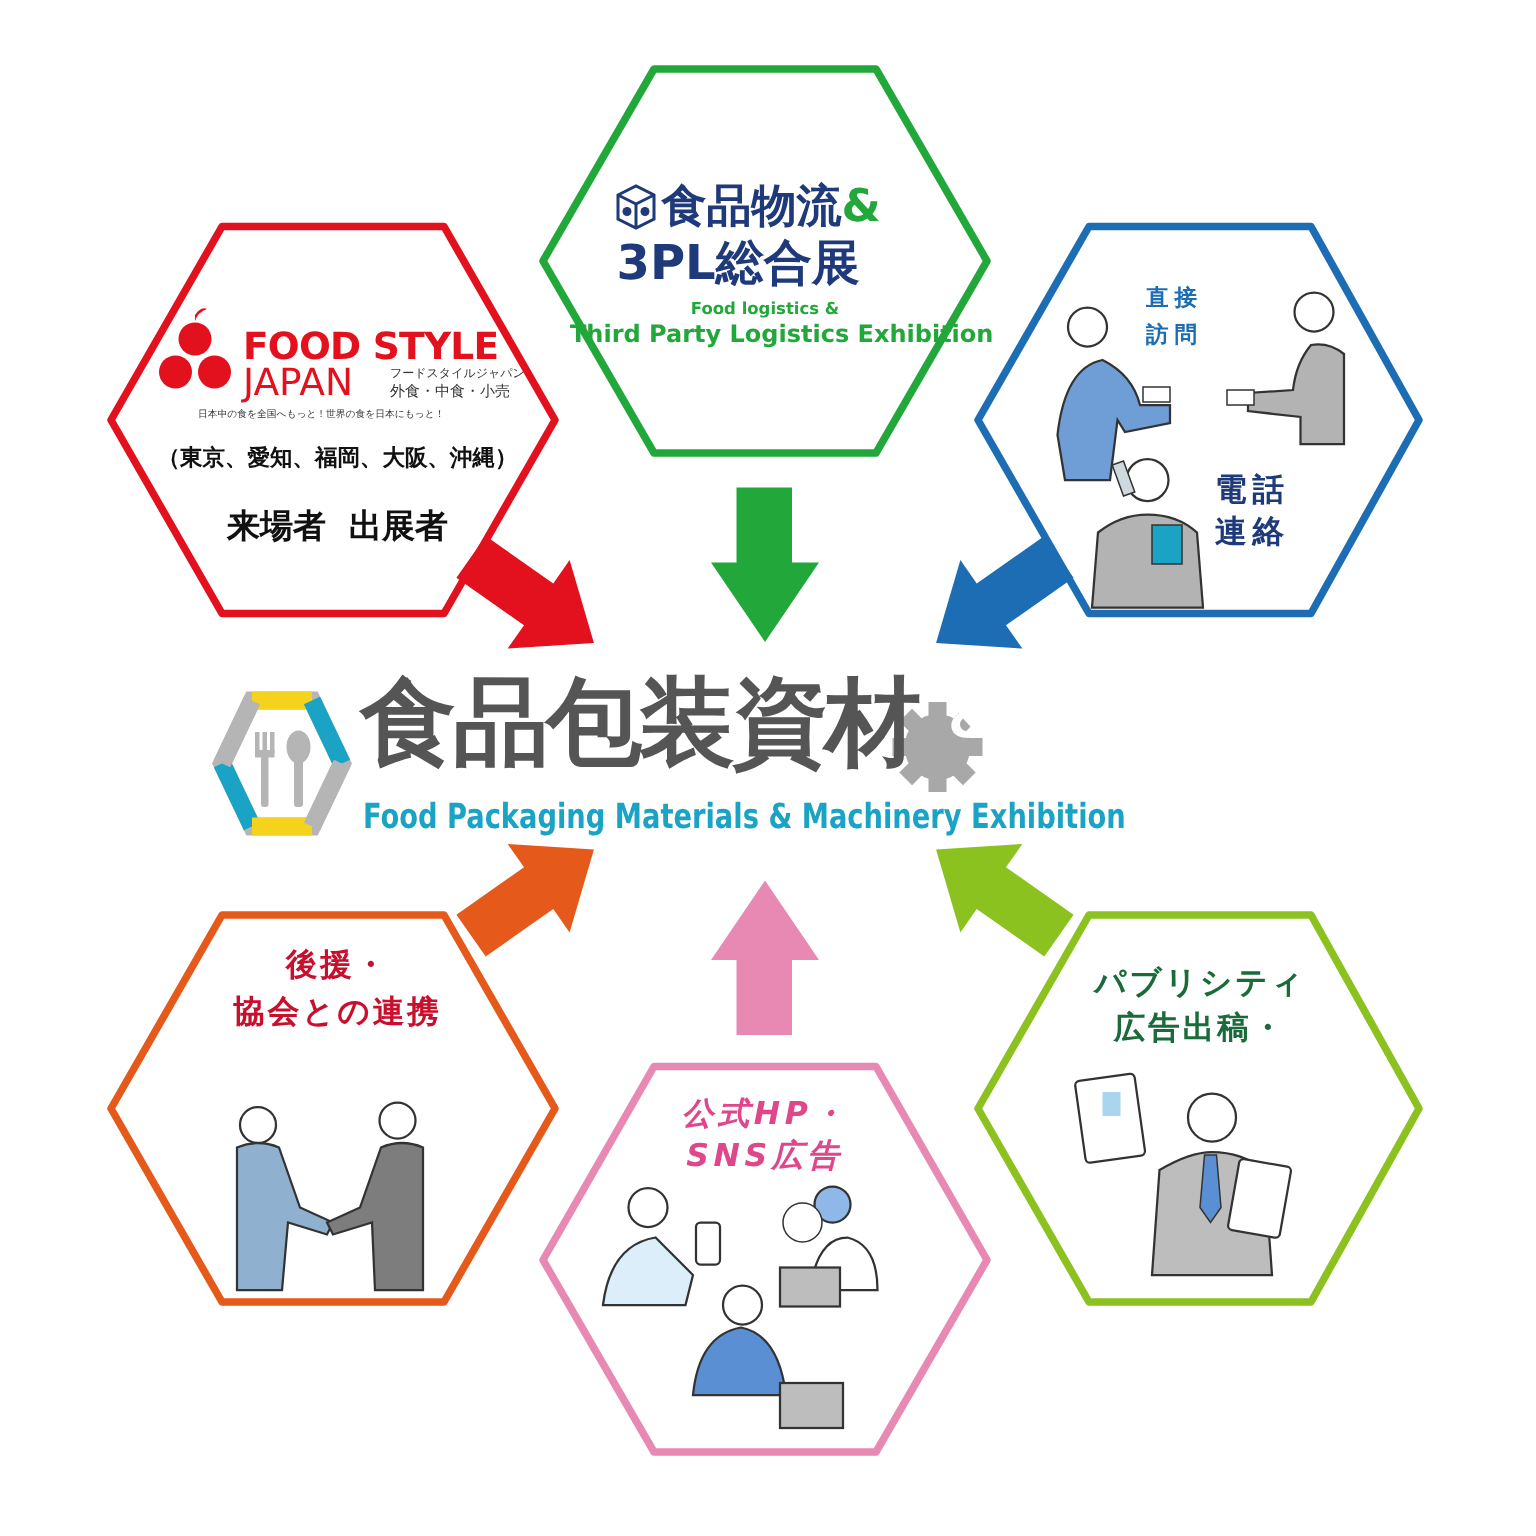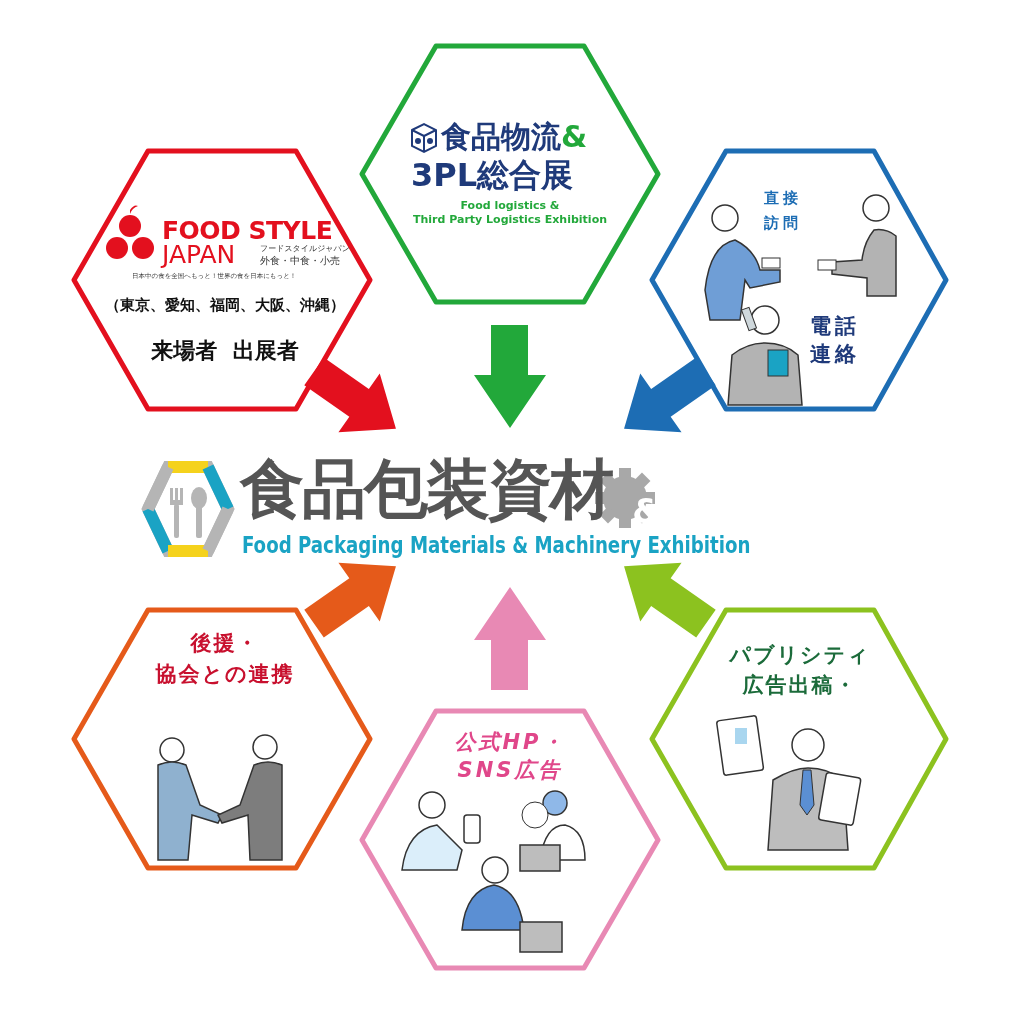--- a/index.html
+++ b/index.html
@@ -131,40 +131,40 @@
   <g>
     <rect x="720" y="718" width="40" height="55" rx="3" fill="#fff" stroke="#333" stroke-width="1.5" transform="rotate(-8 740 745)"></rect>
     <rect x="735" y="728" width="12" height="16" fill="#a9d6ef"></rect>
     <circle cx="808" cy="745" r="16" fill="#fff" stroke="#333" stroke-width="1.5"></circle>
     <path d="M768,850 l5,-70 q20,-12 35,-12 q20,0 35,12 l5,70 z" fill="#bdbdbd" stroke="#333" stroke-width="1.5"></path>
     <polygon points="803,770 811,770 814,805 807,815 800,805" fill="#5b8fd3" stroke="#333" stroke-width="1"></polygon>
     <rect x="822" y="775" width="35" height="48" rx="3" fill="#fff" stroke="#333" stroke-width="1.5" transform="rotate(10 840 800)"></rect>
   </g>
 </svg>
 
-<div class="abs" style="left:240px;top:458px;height:75px;display:flex;align-items:flex-end;">
+<div class="abs" style="left:240px;top:444px;height:75px;display:flex;align-items:center;">
   <span style="font-size:64px;font-weight:bold;color:#555555;letter-spacing:-2px;">食品包装資材</span>
   <span style="font-size:34px;font-weight:bold;color:#ffffff;width:70px;text-align:center;position:relative;top:-2px;">&amp;</span>
 </div>
 <div class="abs" style="left:242px;top:532px;font-size:23px;font-weight:bold;color:#1aa3c4;white-space:nowrap;font-family:'DejaVu Sans Condensed','DejaVu Sans',sans-serif;transform:scaleX(0.88);transform-origin:left top;">Food Packaging Materials &amp; Machinery Exhibition</div>
 
 <div class="abs" style="left:162px;top:216px;font-size:25px;font-weight:bold;color:#e3101e;white-space:nowrap;letter-spacing:-0.5px;">FOOD STYLE</div>
 <div class="abs" style="left:162px;top:240px;font-size:25px;color:#e3101e;white-space:nowrap;">JAPAN</div>
 <div class="abs" style="left:260px;top:243px;font-size:8px;color:#333;white-space:nowrap;">フードスタイルジャパン</div>
 <div class="abs" style="left:260px;top:254px;font-size:10px;color:#333;white-space:nowrap;">外食・中食・小売</div>
 <div class="abs" style="left:132px;top:272px;font-size:6.5px;color:#333;white-space:nowrap;">日本中の食を全国へもっと！世界の食を日本にもっと！</div>
 <div class="abs center" style="left:90px;width:270px;top:296px;font-size:15px;font-weight:bold;color:#111;white-space:nowrap;">（東京、愛知、福岡、大阪、沖縄）</div>
 <div class="abs center" style="left:90px;width:270px;top:336px;font-size:22px;font-weight:bold;color:#111;white-space:pre;">来場者  出展者</div>
 
 <div class="abs" style="left:441px;top:117px;font-size:30px;font-weight:bold;color:#1f3a7a;white-space:nowrap;">
   <span>食品物流</span><span style="color:#22a83a;">&amp;</span>
 </div>
 <div class="abs" style="left:411px;top:154px;font-size:32px;font-weight:bold;color:#1f3a7a;white-space:nowrap;">3PL総合展</div>
 <div class="abs center" style="left:380px;width:260px;top:199px;font-size:11px;font-weight:bold;color:#22a83a;white-space:nowrap;">Food logistics &amp;</div>
-<div class="abs center" style="left:380px;width:260px;top:213px;font-size:11px;font-weight:bold;color:#22a83a;white-space:nowrap;">Third Party Logistics Exhibition</div>
+<div class="abs center" style="left:380px;width:260px;top:213px;font-size:16px;font-weight:bold;color:#22a83a;white-space:nowrap;">Third Party Logistics Exhibition</div>
 
 <div class="abs" style="left:764px;top:186px;font-size:15px;font-weight:bold;color:#1d6db4;line-height:25px;letter-spacing:4px;">
   <div>直接</div>
   <div>訪問</div>
 </div>
 <div class="abs" style="left:810px;top:312px;font-size:21px;font-weight:bold;color:#1f3a7a;line-height:28px;letter-spacing:4px;">
   <div>電話</div>
   <div>連絡</div>
 </div>
 

